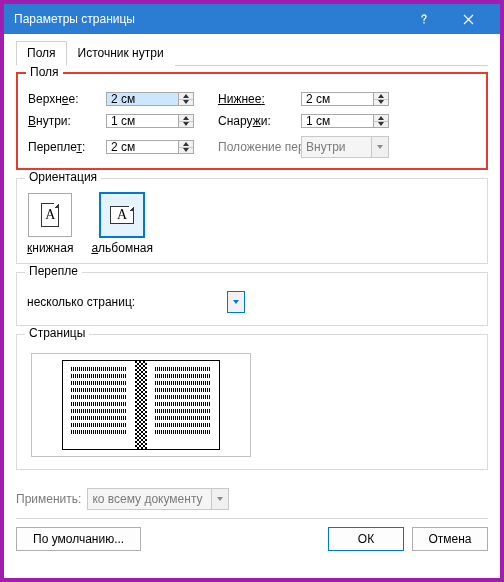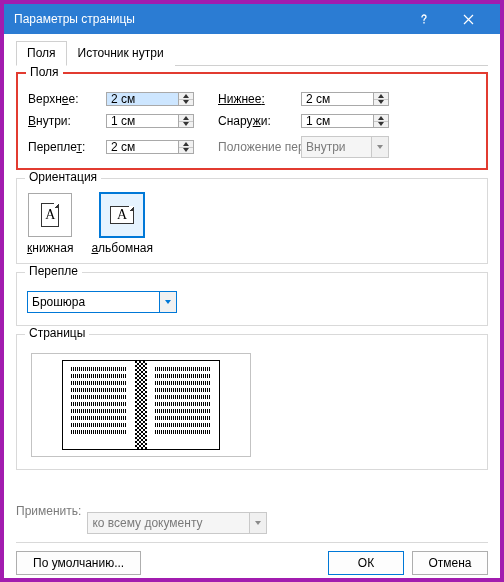--- a/index.html
+++ b/index.html
@@ -221,21 +221,21 @@
   }
   .page .line { height: 4px; margin: 3px 8px 0 8px; background: repeating-linear-gradient(90deg,#000,#000 1px,#fff 1px,#fff 2px); }
   .page .line:first-child { margin-top: 6px; }
   .spine {
     width: 12px;
     background: repeating-conic-gradient(#000 0% 25%, #fff 0% 50%) 0/4px 4px;
   }
 
   
   .apply-row { display: flex; align-items: center; gap: 6px; margin-top: 18px; }
-  .apply-row .dd { width: 180px; margin-top: 24px; }
+  .apply-row .dd { width: 142px; }
 
   .btn-row {
     display: flex;
     margin-top: 8px;
     padding-top: 8px;
     border-top: 1px solid #d9d9d9;
   }
   .push-btn {
     height: 24px;
     padding: 0 16px;
@@ -364,23 +364,23 @@
               <div class="glyph landscape">A</div>
             </div>
           <div class="orient-label"><span class="ul">а</span>льбомная</div>
         </div>
       </div>
     </div>
 
     <div class="group tight">
       <div class="group-title">Перепле</div>
       <div class="prow">
+        <div class="pl">неск<span class="ul">о</span>лько страниц:</div>
         <div class="pv">
           <div class="dd blue">
-            <div class="dd-val">Брошюра</div>
             <div class="dd-btn">
                 <div class="tri-down" style="border-top-color:#0078d7;"></div>
               </div>
           </div>
         </div>
       </div>
     </div>
 
     <div class="group tight">
       <div class="group-title">Страницы</div>

